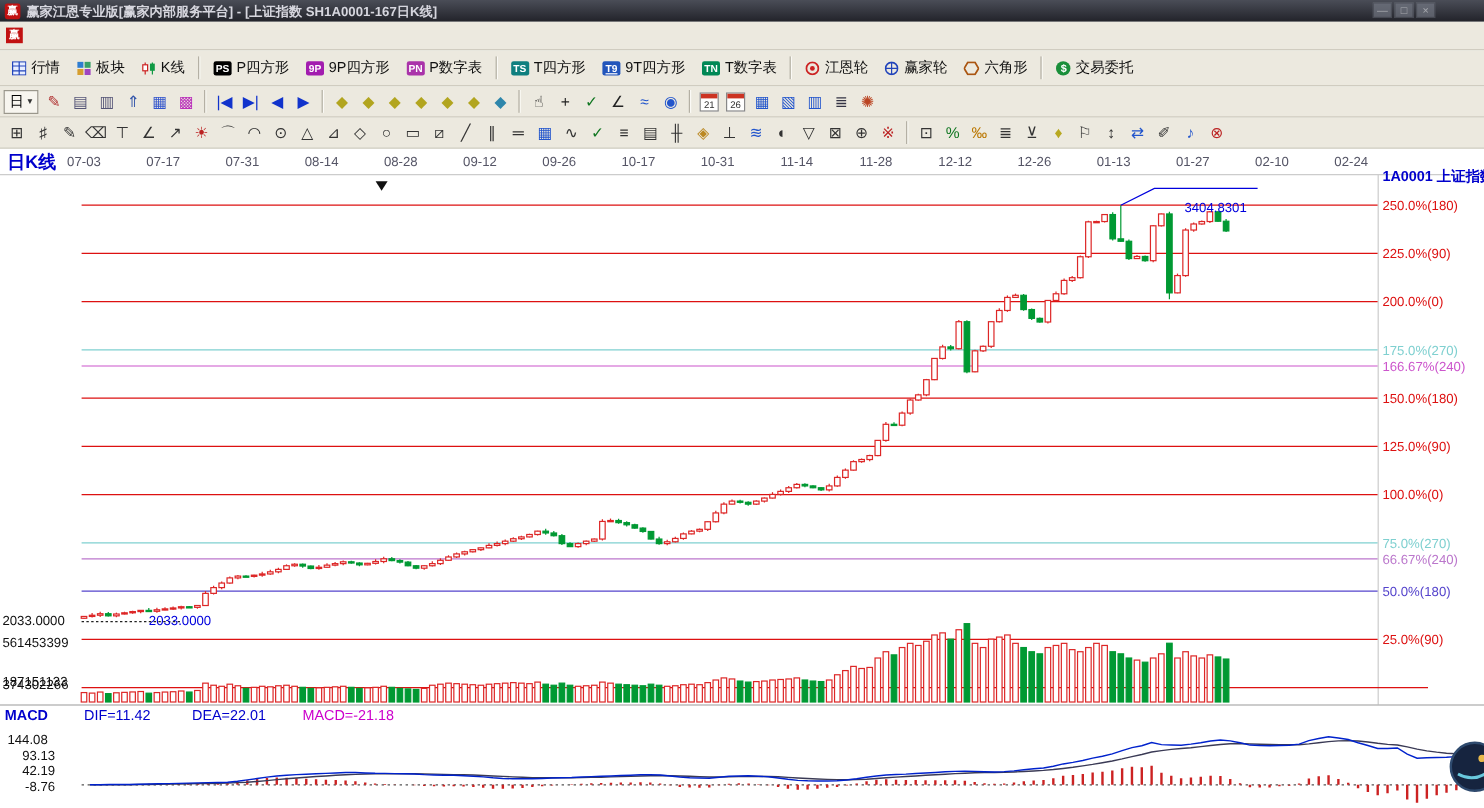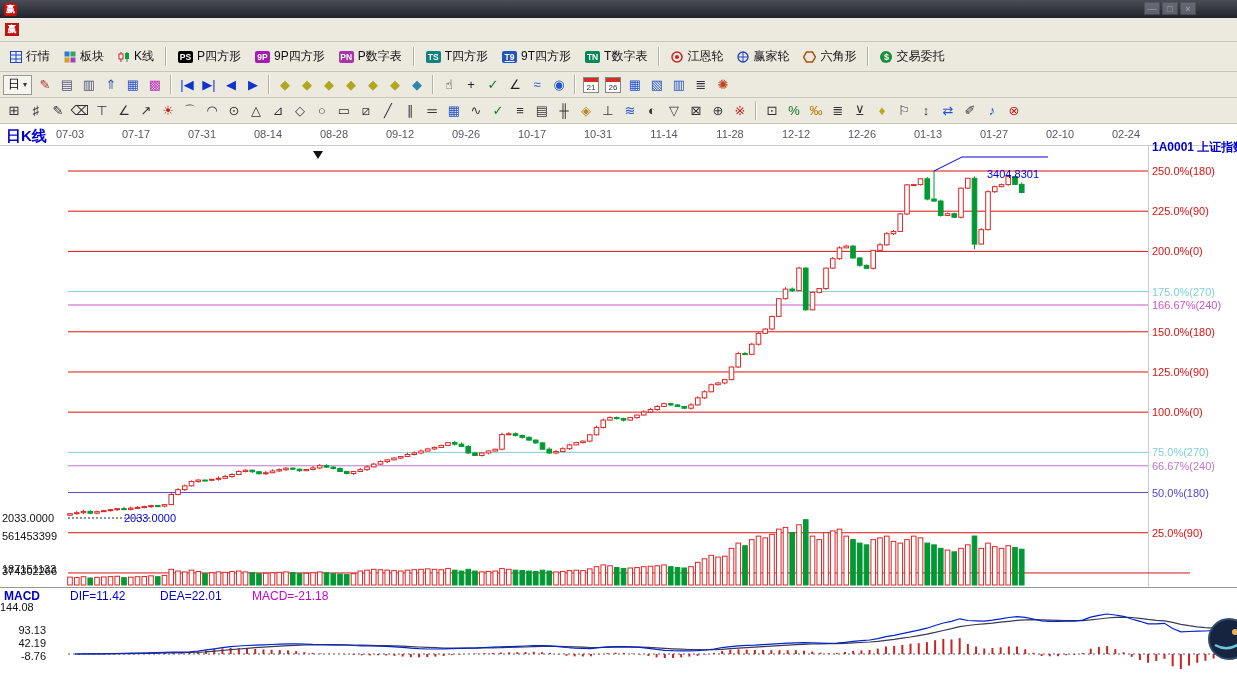--- a/index.html
+++ b/index.html
@@ -37,20 +37,21 @@
 .chart-region{position:relative;height:549px;background:#fff}
 .chart-region svg{position:absolute;left:0;top:0}
 .chart-region svg text{font-family:"Liberation Sans","DejaVu Sans",sans-serif}
 .ov{position:absolute;font-size:11px;white-space:pre;line-height:12px}
 </style>
 </head>
 <body>
 
 <div class="titlebar">
   <span class="app-icon">赢</span>
+  <span>赢家江恩专业版[赢家内部服务平台] - [上证指数  SH1A0001-167日K线]</span>
   <span class="win-controls">
     <button class="win-btn">—</button>
     <button class="win-btn">□</button>
     <button class="win-btn">×</button>
   </span>
 </div>
 
 <div class="menubar">
   <span class="menu-icon">赢</span>
 </div>
@@ -1046,17 +1047,17 @@
 
   <span class="ov" style="left:2px;top:406px;color:#111">561453399</span>
   <span class="ov" style="left:2px;top:441px;color:#111">374302266</span>
   <span class="ov" style="left:2px;top:439px;color:#111">187151133</span>
 
   <span class="ov" style="left:4px;top:466px;color:#0000cc;font-weight:bold;font-size:12px">MACD</span>
   <span class="ov" style="left:70px;top:466px;color:#0000cc;font-size:12px">DIF=11.42</span>
   <span class="ov" style="left:160px;top:466px;color:#0000cc;font-size:12px">DEA=22.01</span>
   <span class="ov" style="left:252px;top:466px;color:#cc00cc;font-size:12px">MACD=-21.18</span>
 
-  <span class="ov" style="left:0;top:477px;width:46px;text-align:left;color:#111">144.08</span>
+  <span class="ov" style="left:0;top:487px;width:46px;text-align:center;color:#111">144.08</span>
   <span class="ov" style="left:0;top:500px;width:46px;text-align:right;color:#111">93.13</span>
   <span class="ov" style="left:0;top:513px;width:46px;text-align:right;color:#111">42.19</span>
   <span class="ov" style="left:0;top:526px;width:46px;text-align:right;color:#111">-8.76</span>
 </div>
 
 </body></html>

